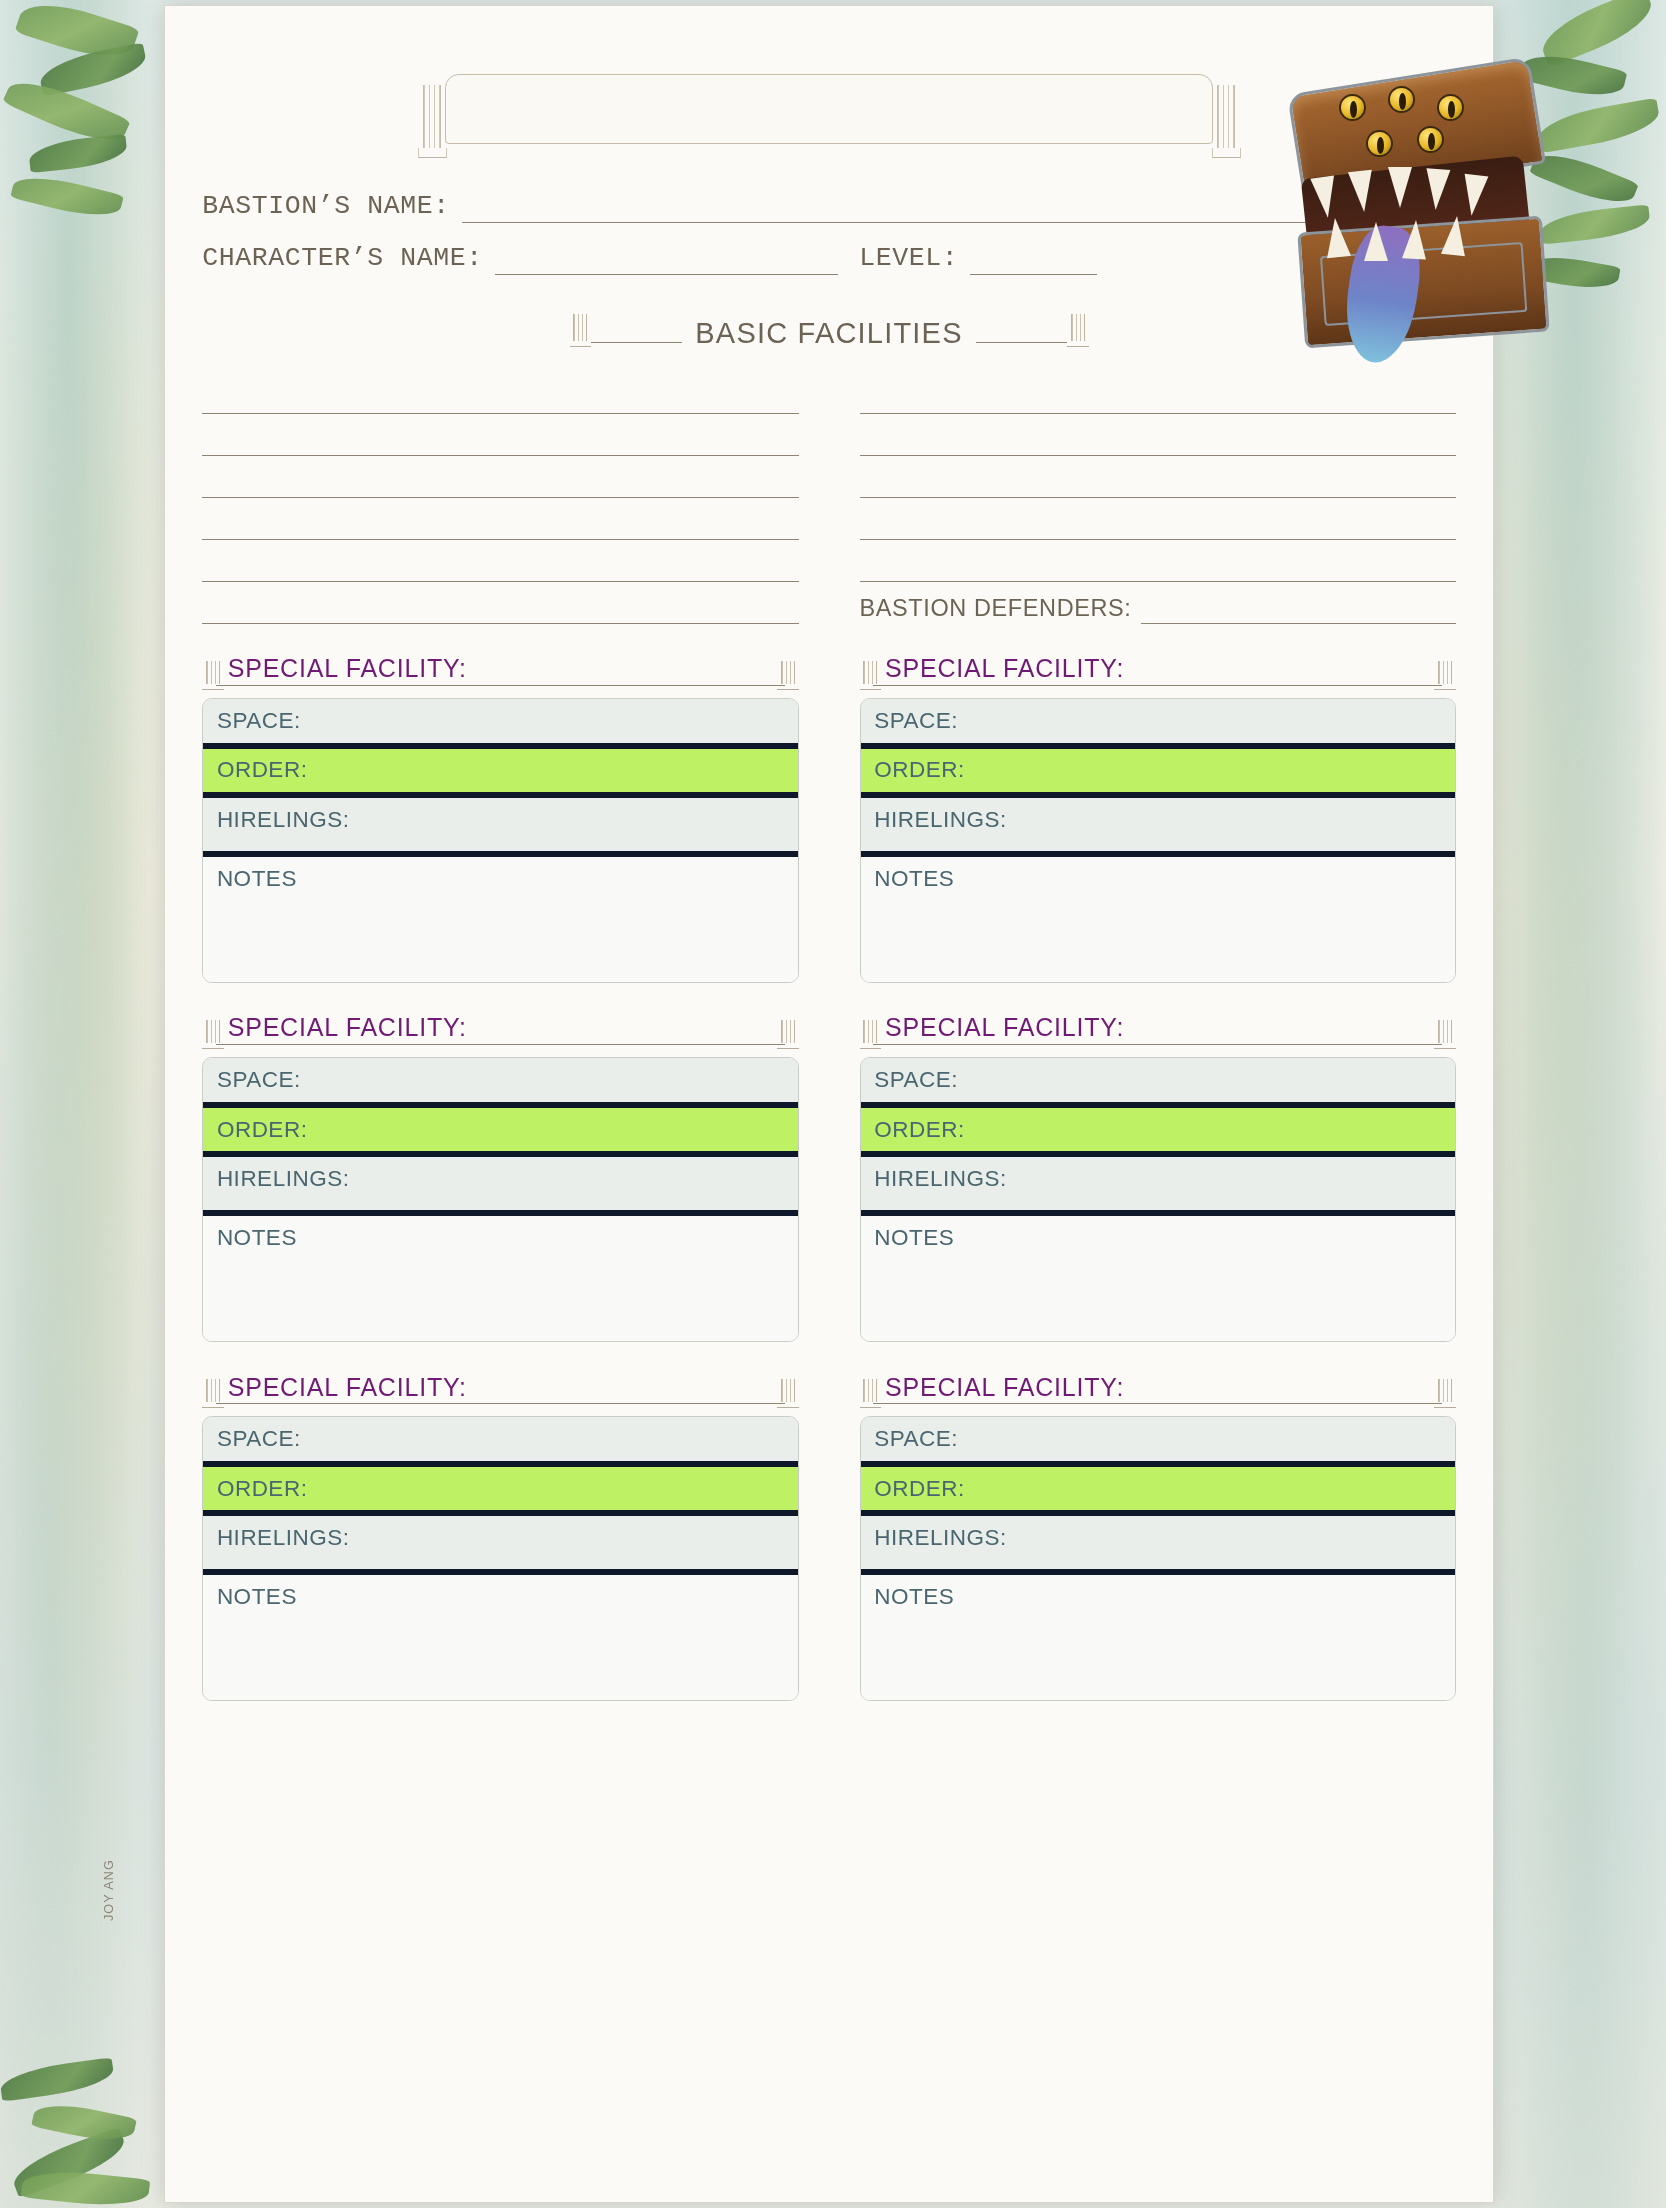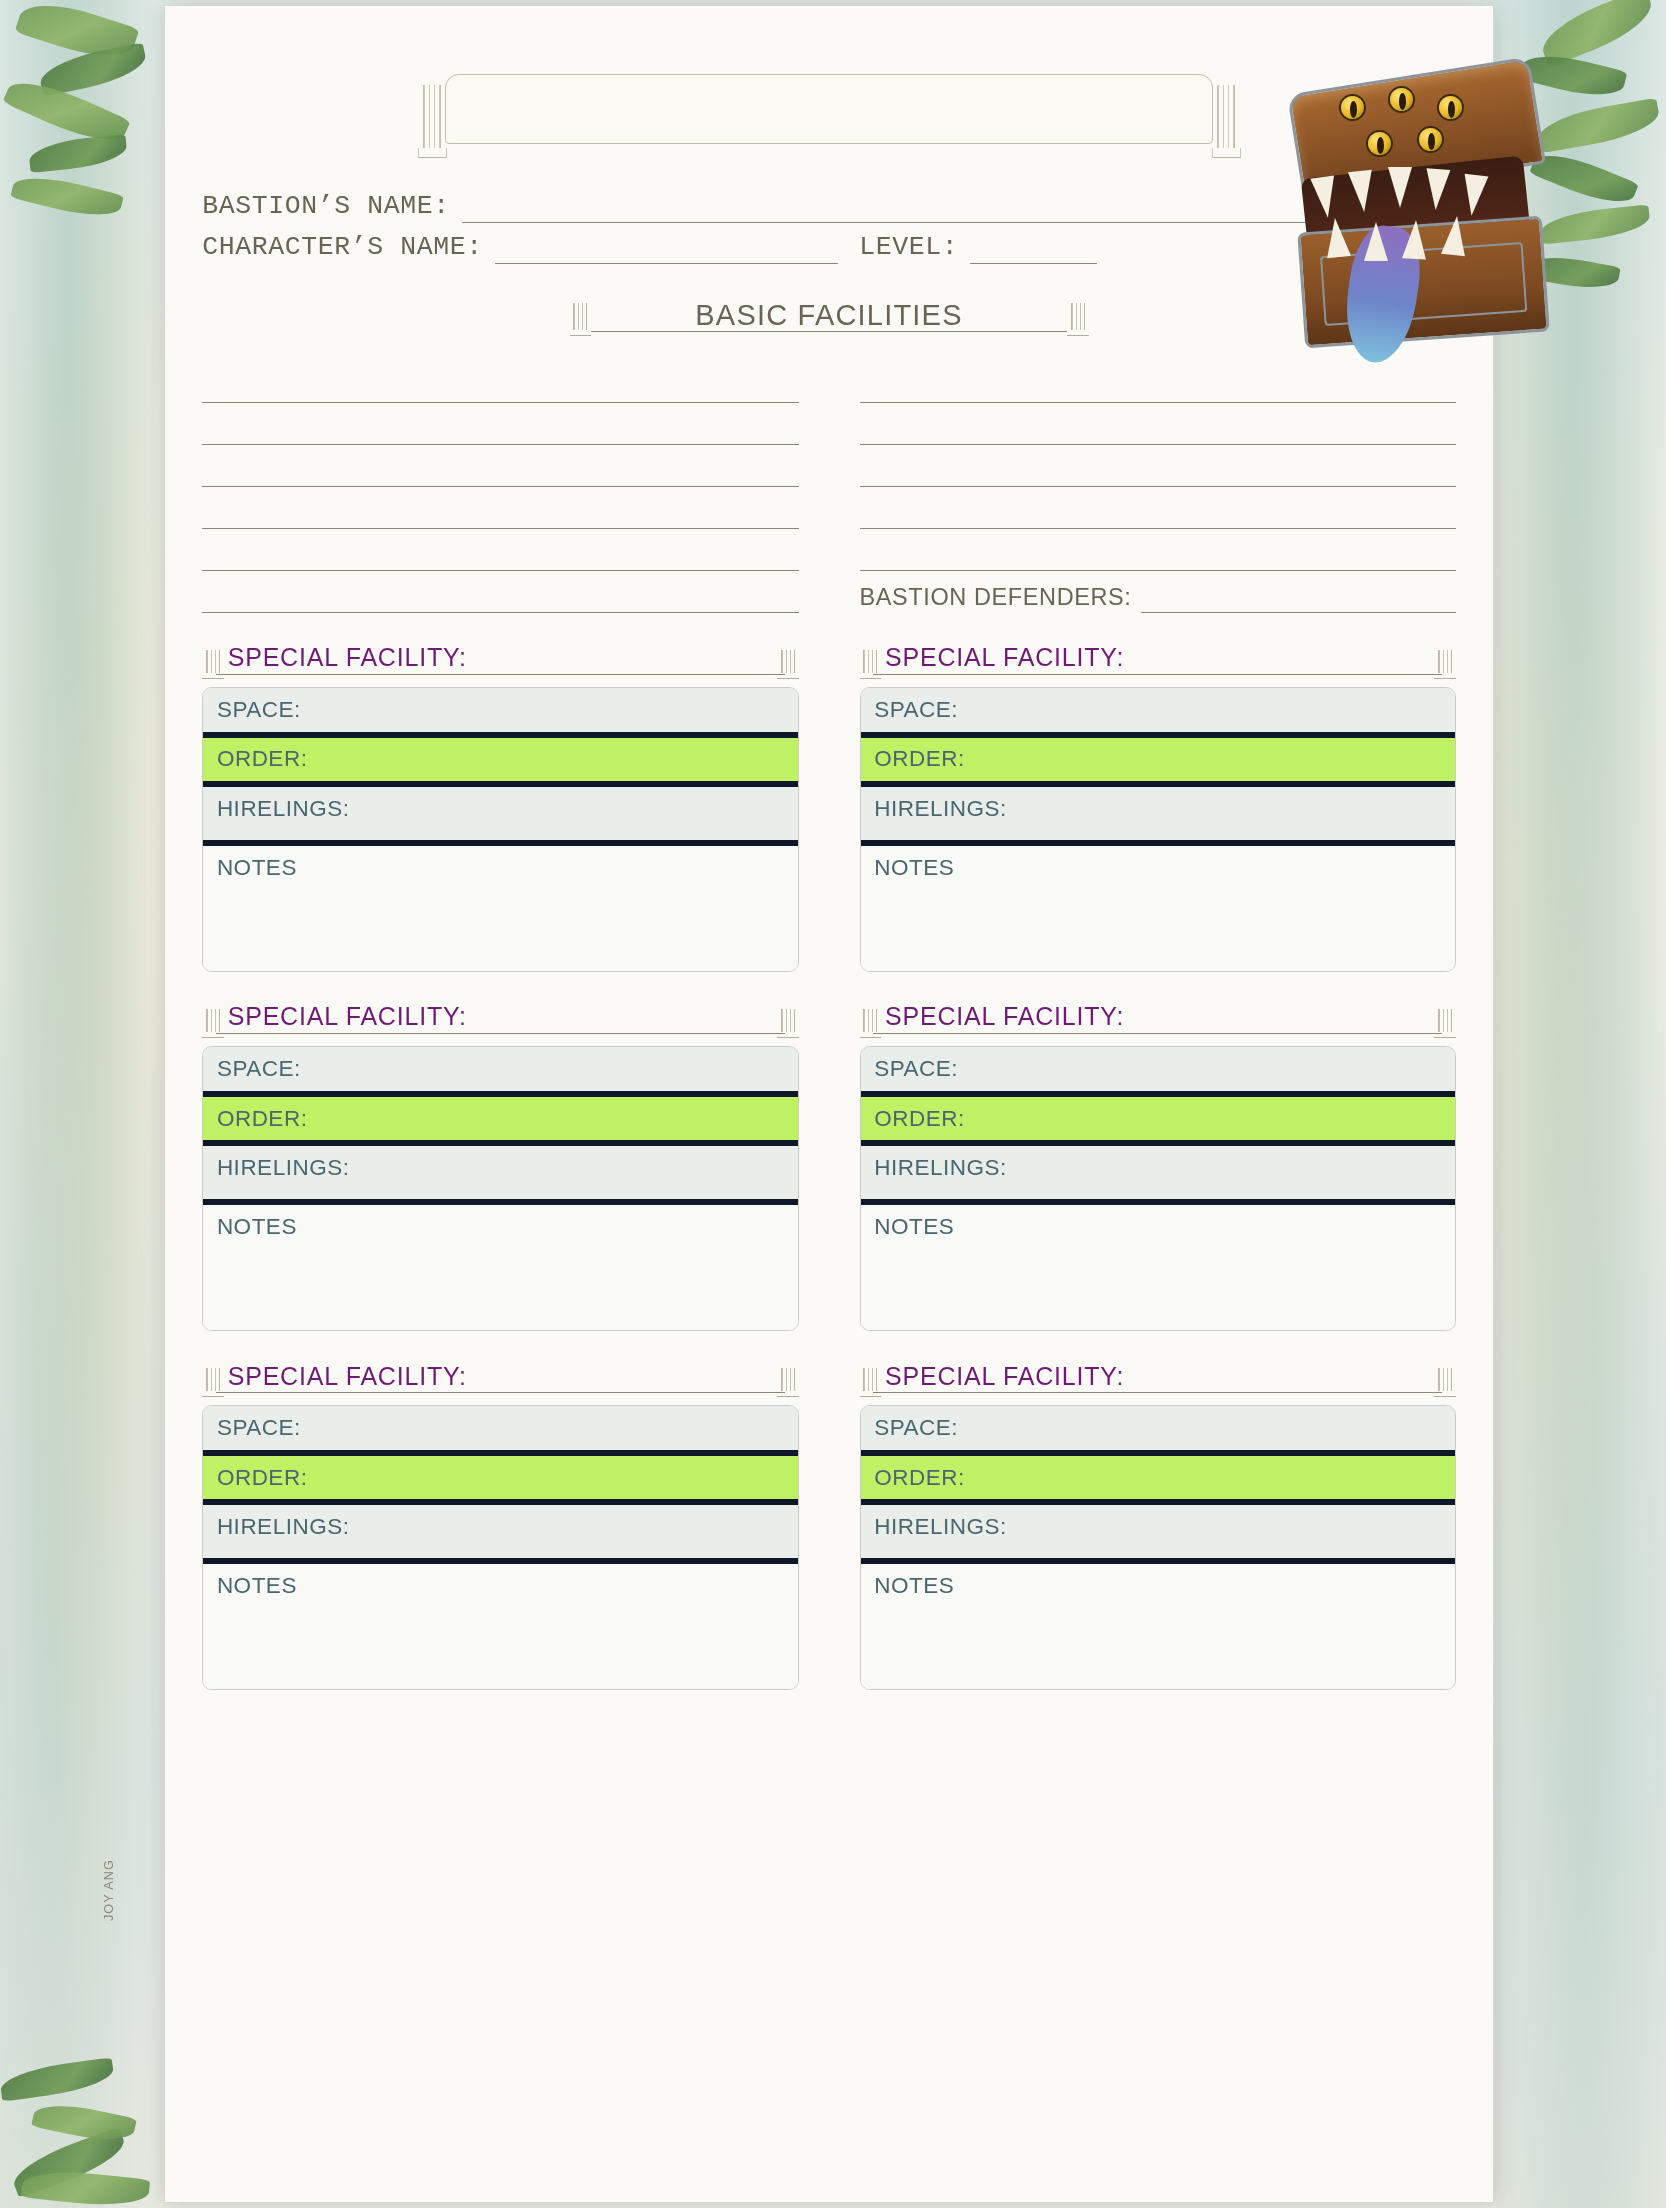--- a/index.html
+++ b/index.html
@@ -114,21 +114,21 @@
   .field-row {
     display: flex;
     align-items: flex-end;
     margin: 0 0 0 17.6px;
     font-size: 26.5px;
     letter-spacing: 0.6px;
     color: #6c6354;
     font-family: Liberation Mono, monospace;
   }
   .field-row.first { margin-top: 33px; }
-  .field-row.second { margin-top: 9px; }
+  .field-row.second { margin-top: 20px; }
   .field-label { white-space: nowrap; padding-bottom: 2px; }
   .rule {
     flex: 1;
     border-bottom: 1.5px solid #8e8572;
     height: 25.5px;
     margin-left: 11.8px;
   }
   .rule.fixed { flex: none; }
 
   
@@ -138,21 +138,21 @@
     margin: 33px auto 0 auto;
     height: 43px;
   }
   .section-head .line {
     position: absolute;
     left: 21.6px; right: 21.6px; bottom: 7.8px;
     border-bottom: 1.5px solid #8e8572;
   }
   .section-head .txt {
     position: absolute;
-    left: 0; right: 0; bottom: 8px;
+    left: 0; right: 0; bottom: 1px;
     text-align: center;
     font-size: 29px;
     letter-spacing: 1.2px;
     color: #6c6354;
     background: transparent;
   }
   .section-head .txt span { background: #fbfaf6; padding: 0 13.7px; }
   .cap {
     position: absolute;
     bottom: 3.9px;

